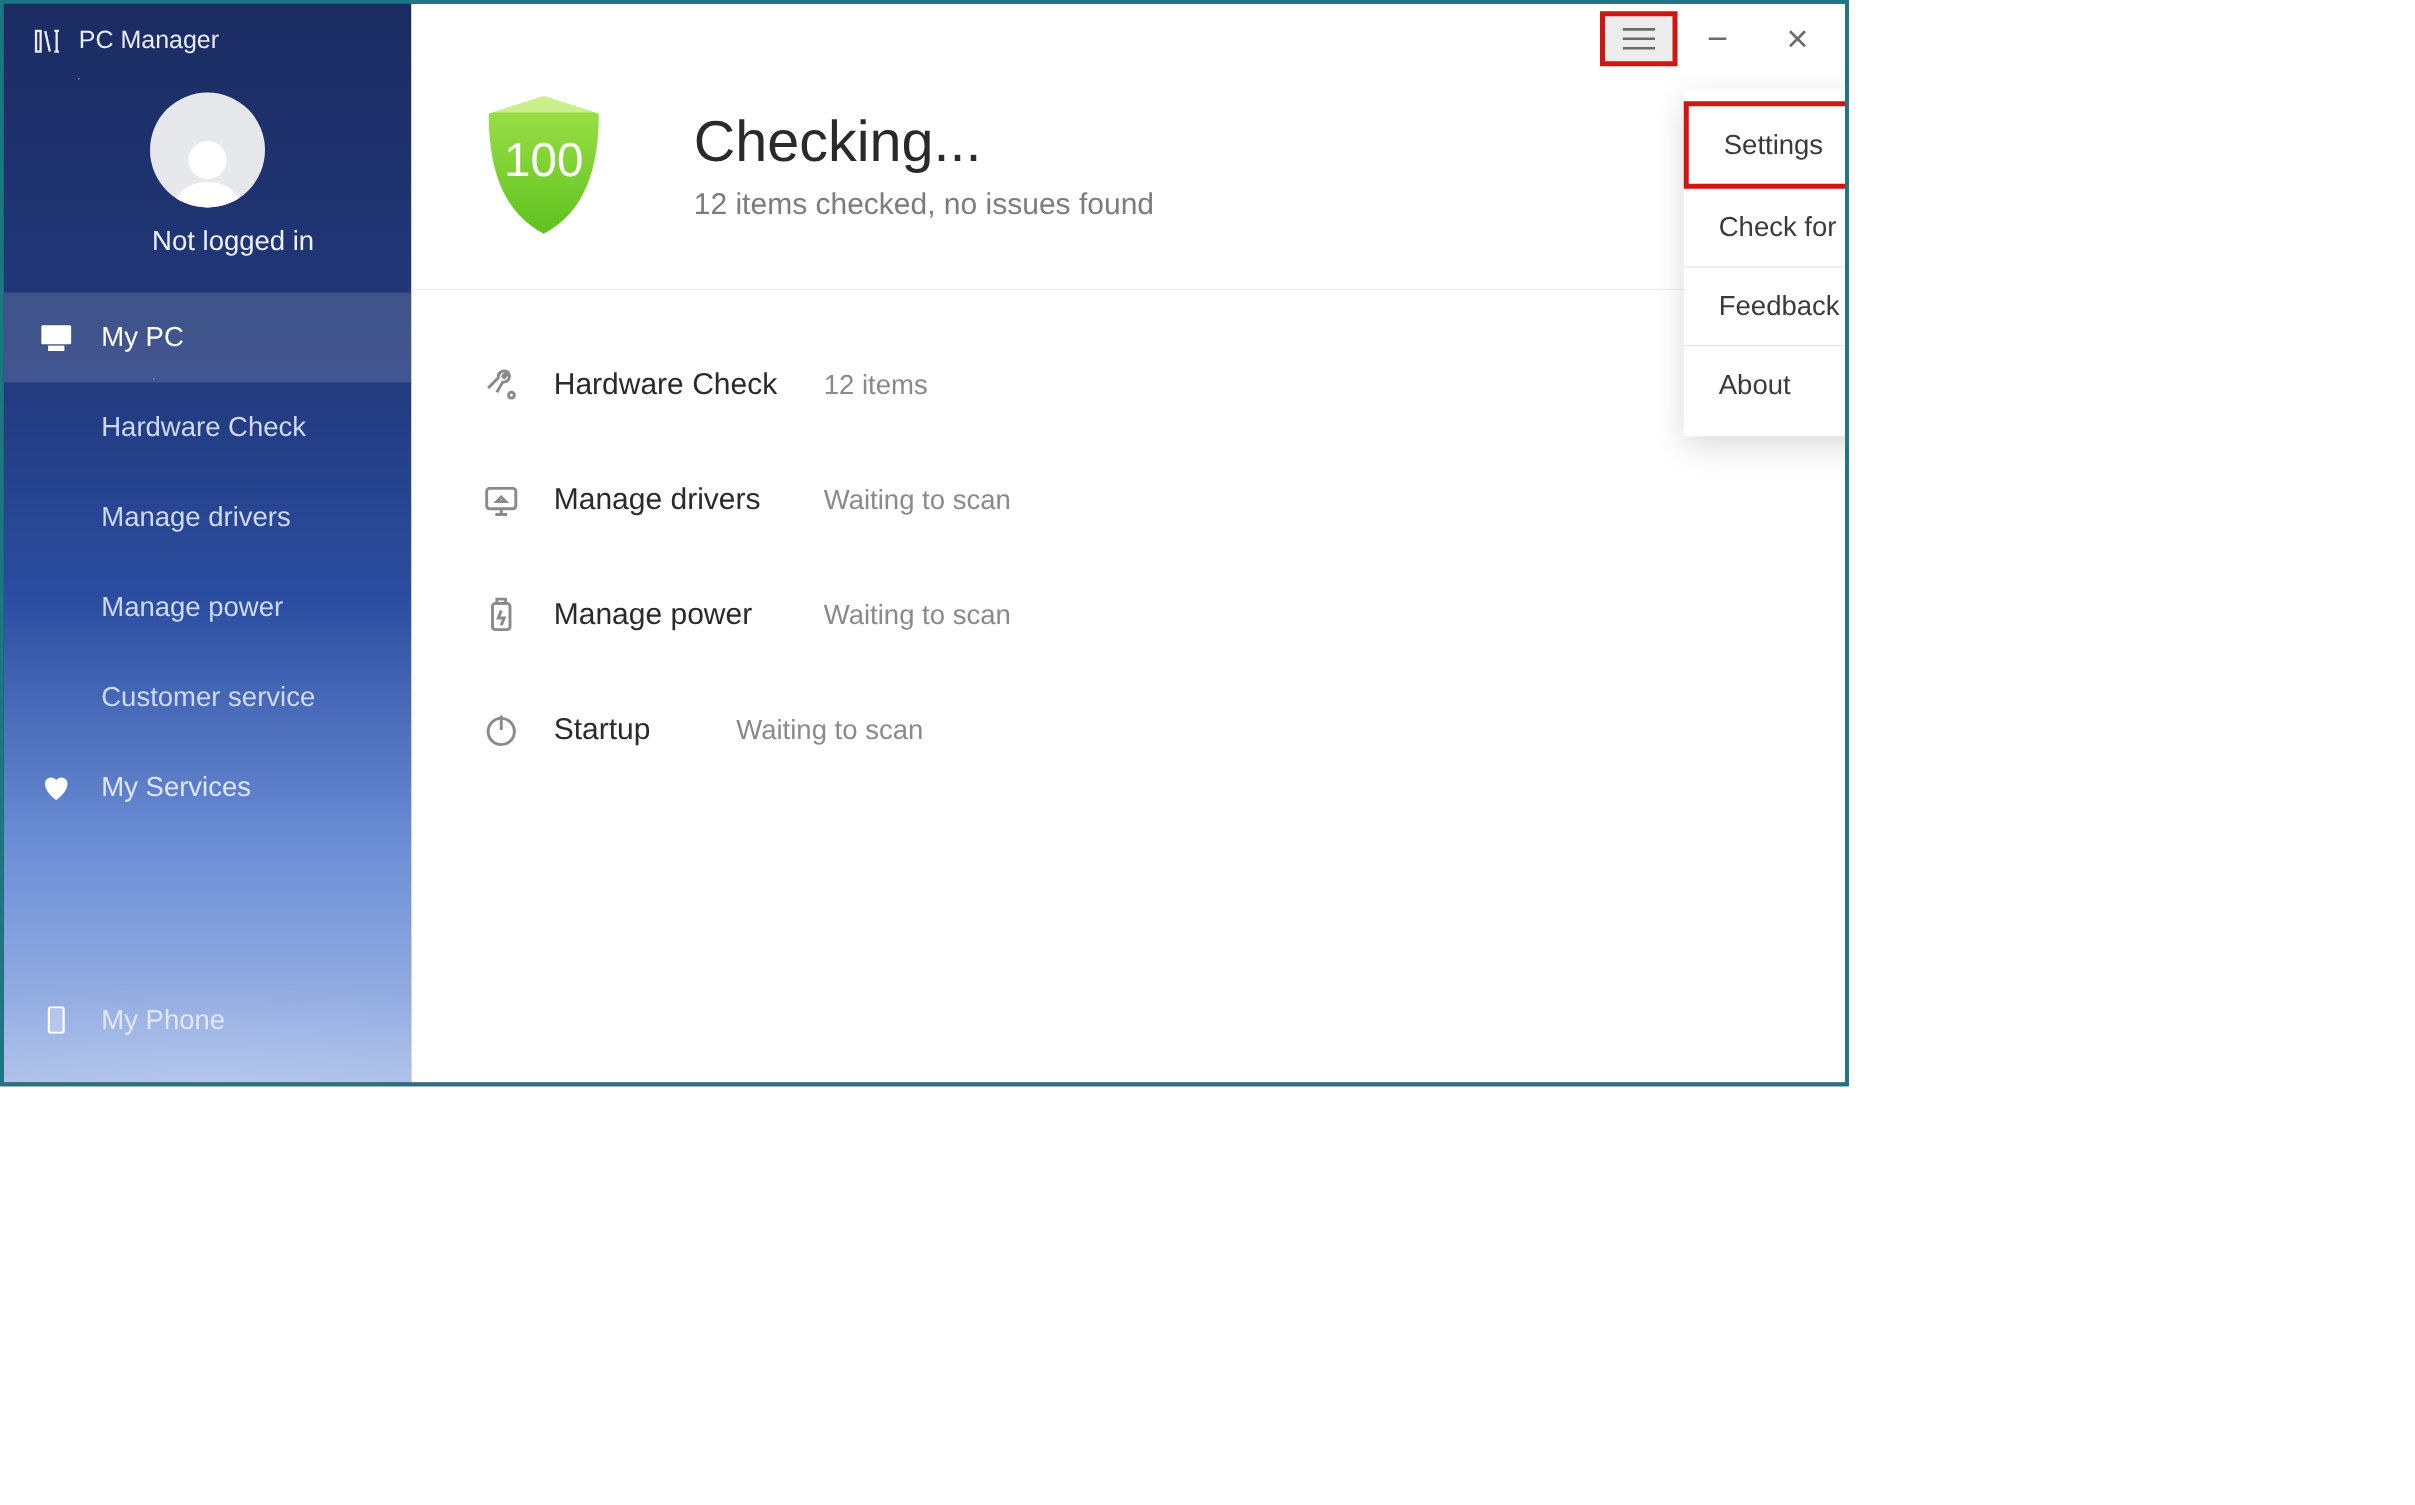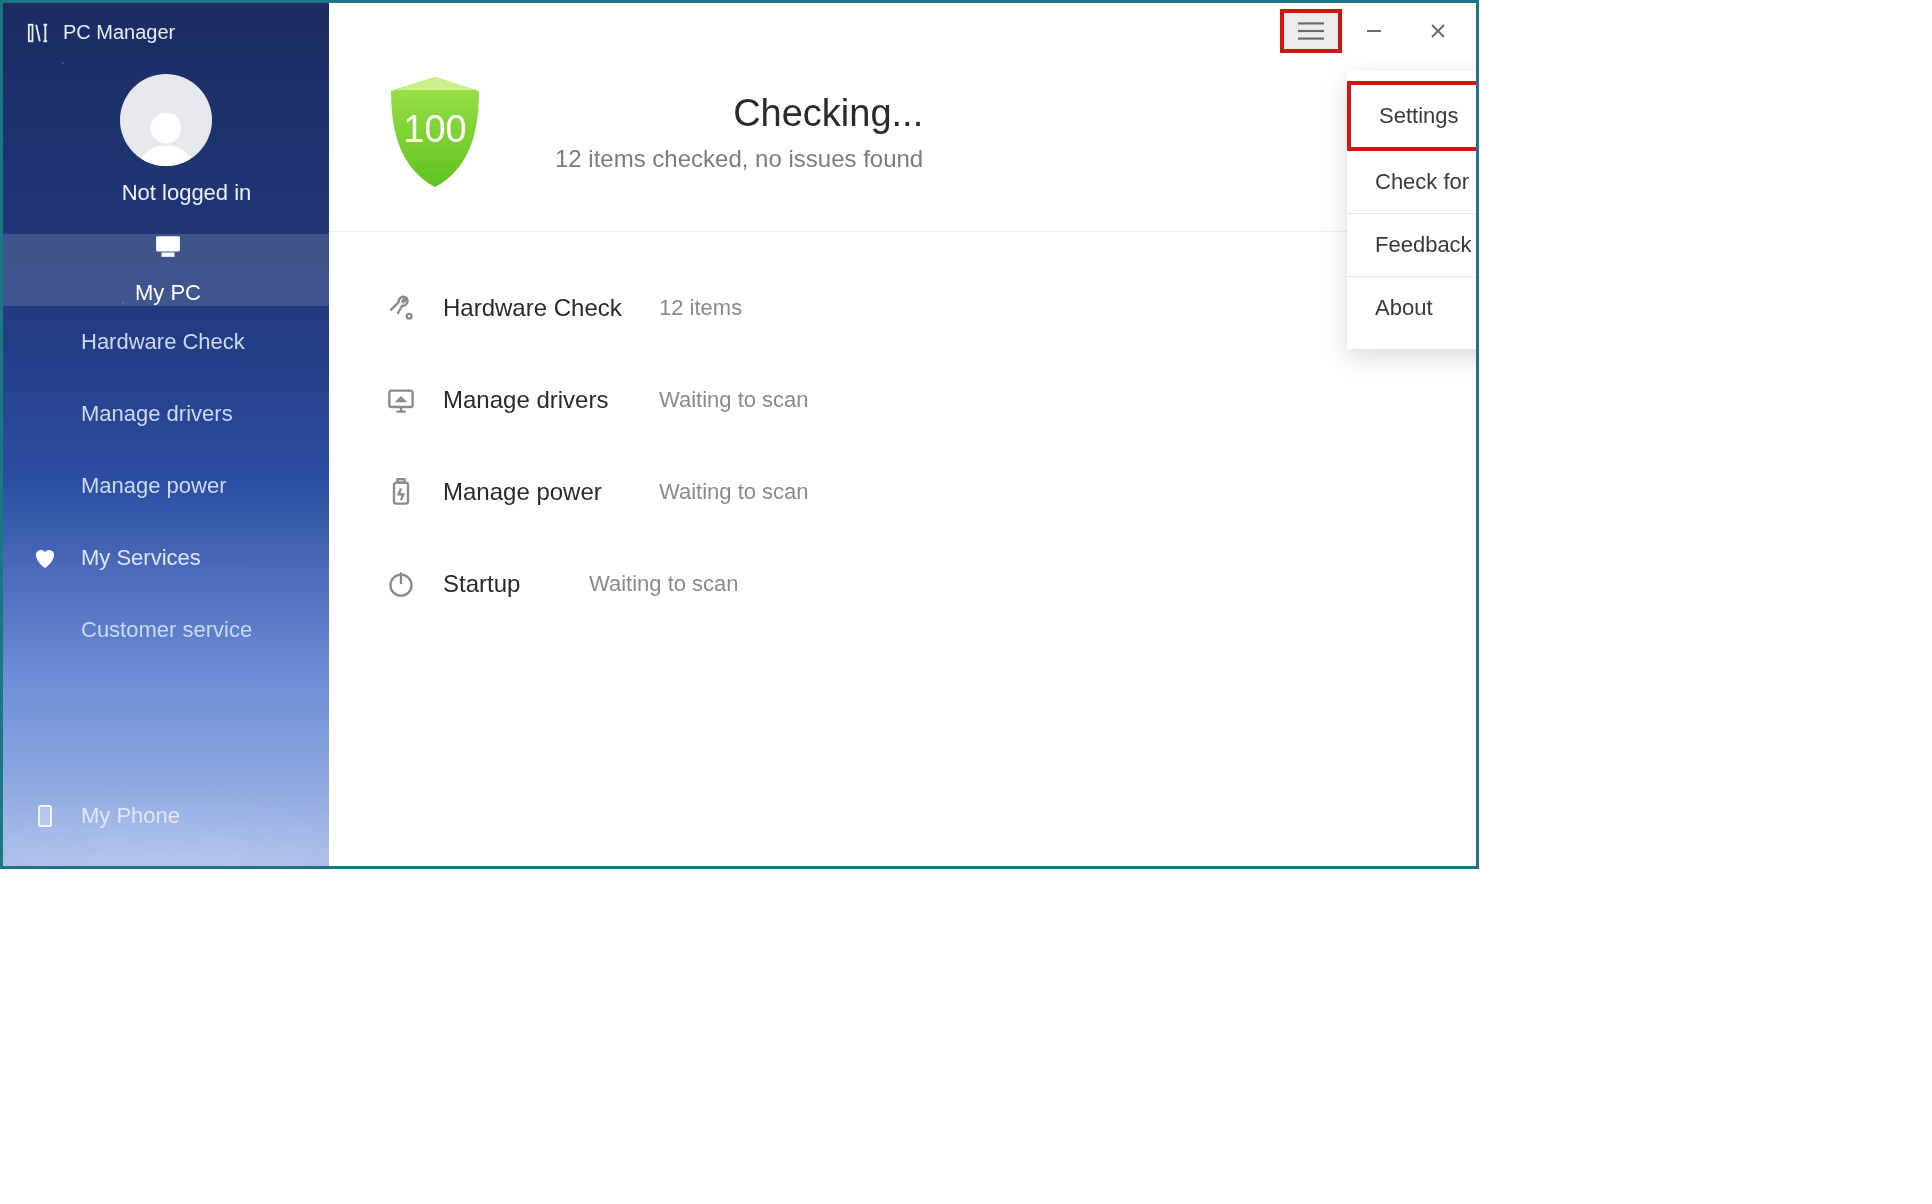--- a/index.html
+++ b/index.html
@@ -49,21 +49,21 @@
   .avatar svg { width:70px; height:70px; margin-bottom:-8px; }
   .login-status { font-size:22px; color:#eef1fb;padding-left:41px; }
 
   .sb-nav { margin-top: 28px; }
   .nav-item {
     display:flex; align-items:center; gap:22px;
     padding: 0 24px 0 28px; height:72px;
     color:#dfe6fb; font-size:22px; cursor:pointer;
   }
   .nav-item.sub { padding-left: 78px; height:72px; font-size:22px; color:#cfd9f5; }
-  .nav-item.active { background: rgba(255,255,255,0.14); color:#fff;flex-direction:column; }
+  .nav-item.active { background: rgba(255,255,255,0.14); color:#fff; }
   .nav-icon { width:28px; height:24px; display:flex; align-items:center; justify-content:center; }
   .nav-icon svg { width:26px; height:22px; }
 
   .sb-bottom { position:absolute; left:0; right:0; bottom:22px; }
   .sb-bottom .nav-item { height:56px; }
 
   
   .main { position:absolute; left:326px; top:0; right:0; bottom:0; background:#fff; }
 
   .winctrls { position:absolute; top:6px; right:6px; display:flex; align-items:center; gap:0; }
@@ -84,21 +84,21 @@
   .dd-item:last-child { border-bottom:none; }
   .dd-item.highlight { border:4px solid #d11512; }
 
   .scan-head { padding: 70px 56px 40px 56px; display:flex; align-items:center; gap:70px; border-bottom:1px solid #eee; }
   .shield { position:relative; width:100px; height:118px; }
   .shield svg { width:100px; height:118px; display:block; }
   .shield .score {
     position:absolute; inset:0; display:flex; align-items:center; justify-content:center;
     color:#fff; font-size:38px; font-weight:500; top:-6px;
   }
-  .scan-title { font-size:38px; color:#2a2a2a; margin-bottom:10px;text-align:right; }
+  .scan-title { font-size:46px; color:#2a2a2a; margin-bottom:10px; }
   .scan-sub { font-size:24px; color:#7c7c7c; }
 
   .scan-list { padding: 30px 56px; }
   .scan-row { display:flex; align-items:center; gap:26px; height:92px; }
   .scan-icon { width:32px; height:32px; color:#8a8a8a; display:flex; align-items:center; justify-content:center; }
   .scan-icon svg { width:28px; height:28px; }
   .scan-label { font-size:24px; color:#2a2a2a; width:190px; }
   .scan-status { font-size:22px; color:#8a8a8a; }
 </style>
 </head>
@@ -140,30 +140,30 @@
       </div>
       <div class="nav-item sub">
         <span>Hardware Check</span>
       </div>
       <div class="nav-item sub">
         <span>Manage drivers</span>
       </div>
       <div class="nav-item sub">
         <span>Manage power</span>
       </div>
+      <div class="nav-item sub">
+        <span>Customer service</span>
+      </div>
       <div class="nav-item">
         <span class="nav-icon">
           <svg viewBox="0 0 24 22" fill="#fff">
               <path d="M12 21s-9-6-9-13a5 5 0 0 1 9-3 5 5 0 0 1 9 3c0 7-9 13-9 13z"></path>
             </svg>
         </span>
         <span>My Services</span>
-      </div>
-      <div class="nav-item sub">
-        <span>Customer service</span>
       </div>
     </nav>
 
     <div class="sb-bottom">
       <div class="nav-item">
         <span class="nav-icon">
           <svg viewBox="0 0 16 26" fill="none" stroke="#fff" stroke-width="2">
               <rect x="1" y="1" width="14" height="24" rx="2" fill="rgba(255,255,255,.25)"></rect>
             </svg>
         </span>

